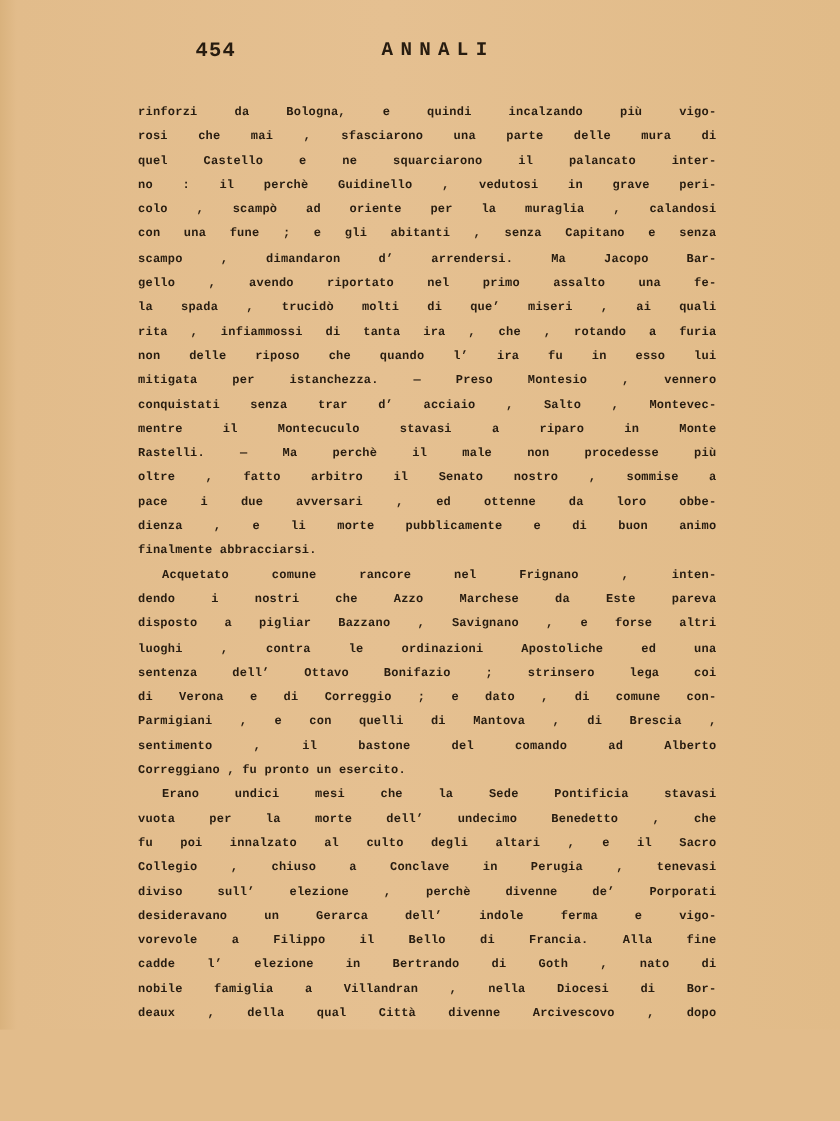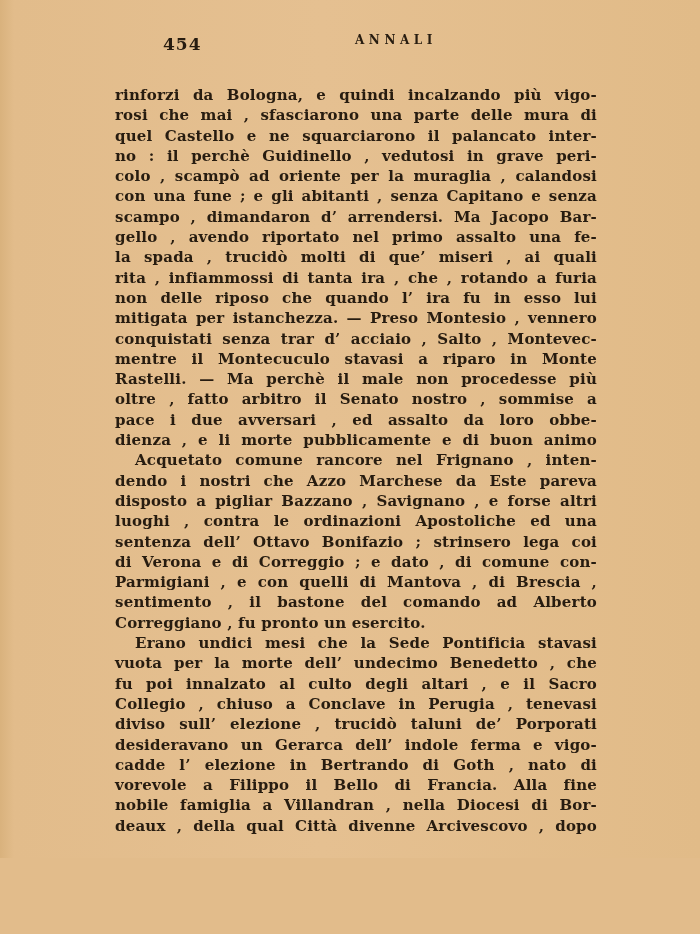--- a/index.html
+++ b/index.html
@@ -7,32 +7,33 @@
     width:700px;height:934px;
     font-family:"DejaVu Serif", serif;
     background:#e2bc8b;
     overflow:hidden;
   }
   .page{
     position:relative;
     width:700px;height:858px;
     background:linear-gradient(90deg,#d9b27d 0px,#e2bc8b 14px,#e5c091 46%,#e1bb88 100%);
     color:#271c10;
+    font-family:Liberation Mono, monospace;
   }
   .header .pagenum{
     position:absolute;left:163px;top:34px;
     font-size:17px;font-weight:700;letter-spacing:1px;
   }
   .header .title{
     position:absolute;left:318px;top:33px;
-    font-size:12px;font-weight:700;letter-spacing:0.38em;margin-left:37px;
+    font-size:16px;font-weight:700;letter-spacing:0.38em;
   }
   .textblock{
     position:absolute;left:115px;top:85px;width:482px;
-    font-size:15px;font-weight:700;line-height:20.3px;
+    font-size:10px;font-weight:700;line-height:20.3px;
     letter-spacing:0.2px;
   }
   .line{
     text-align:justify;
     text-align-last:justify;
     white-space:normal;
   }
   .line.unjust{text-align-last:left;}
   .line.indent{text-indent:20px;}
 </style>
@@ -55,37 +56,38 @@
     <div class="line">scampo , dimandaron d’ arrendersi. Ma Jacopo Bar-</div>
     <div class="line">gello , avendo riportato nel primo assalto una fe-</div>
     <div class="line">la spada , trucidò molti di que’ miseri , ai quali</div>
     <div class="line">rita , infiammossi di tanta ira , che , rotando a furia</div>
     <div class="line">non delle riposo che quando l’ ira fu in esso lui</div>
     <div class="line">mitigata per istanchezza. — Preso Montesio , vennero</div>
     <div class="line">conquistati senza trar d’ acciaio , Salto , Montevec-</div>
     <div class="line">mentre il Montecuculo stavasi a riparo in Monte</div>
     <div class="line">Rastelli. — Ma perchè il male non procedesse più</div>
     <div class="line">oltre , fatto arbitro il Senato nostro , sommise a</div>
-    <div class="line">pace i due avversari , ed assalto da loro obbe-</div>
+    <div class="line">pace i due avversari , ed ottenne da loro obbe-</div>
     <div class="line">dienza , e li morte pubblicamente e di buon animo</div>
+    <div class="line unjust">finalmente abbracciarsi.</div>
 
     <div class="line indent">Acquetato comune rancore nel Frignano , inten-</div>
     <div class="line">dendo i nostri che Azzo Marchese da Este pareva</div>
     <div class="line">disposto a pigliar Bazzano , Savignano , e forse altri</div>
     <div class="line">luoghi , contra le ordinazioni Apostoliche ed una</div>
     <div class="line">sentenza dell’ Ottavo Bonifazio ; strinsero lega coi</div>
     <div class="line">di Verona e di Correggio ; e dato , di comune con-</div>
     <div class="line">Parmigiani , e con quelli di Mantova , di Brescia ,</div>
     <div class="line">sentimento , il bastone del comando ad Alberto</div>
     <div class="line unjust">Correggiano , fu pronto un esercito.</div>
 
     <div class="line indent">Erano undici mesi che la Sede Pontificia stavasi</div>
     <div class="line">vuota per la morte dell’ undecimo Benedetto , che</div>
     <div class="line">fu poi innalzato al culto degli altari , e il Sacro</div>
     <div class="line">Collegio , chiuso a Conclave in Perugia , tenevasi</div>
-    <div class="line">diviso sull’ elezione , trucidò taluni de’ Porporati</div>
+    <div class="line">diviso sull’ elezione , perchè divenne de’ Porporati</div>
     <div class="line">desideravano un Gerarca dell’ indole ferma e vigo-</div>
+    <div class="line">vorevole a Filippo il Bello di Francia. Alla fine</div>
     <div class="line">cadde l’ elezione in Bertrando di Goth , nato di</div>
-    <div class="line">vorevole a Filippo il Bello di Francia. Alla fine</div>
     <div class="line">nobile famiglia a Villandran , nella Diocesi di Bor-</div>
     <div class="line">deaux , della qual Città divenne Arcivescovo , dopo</div>
   </div>
 </div>
 
 </body></html>

